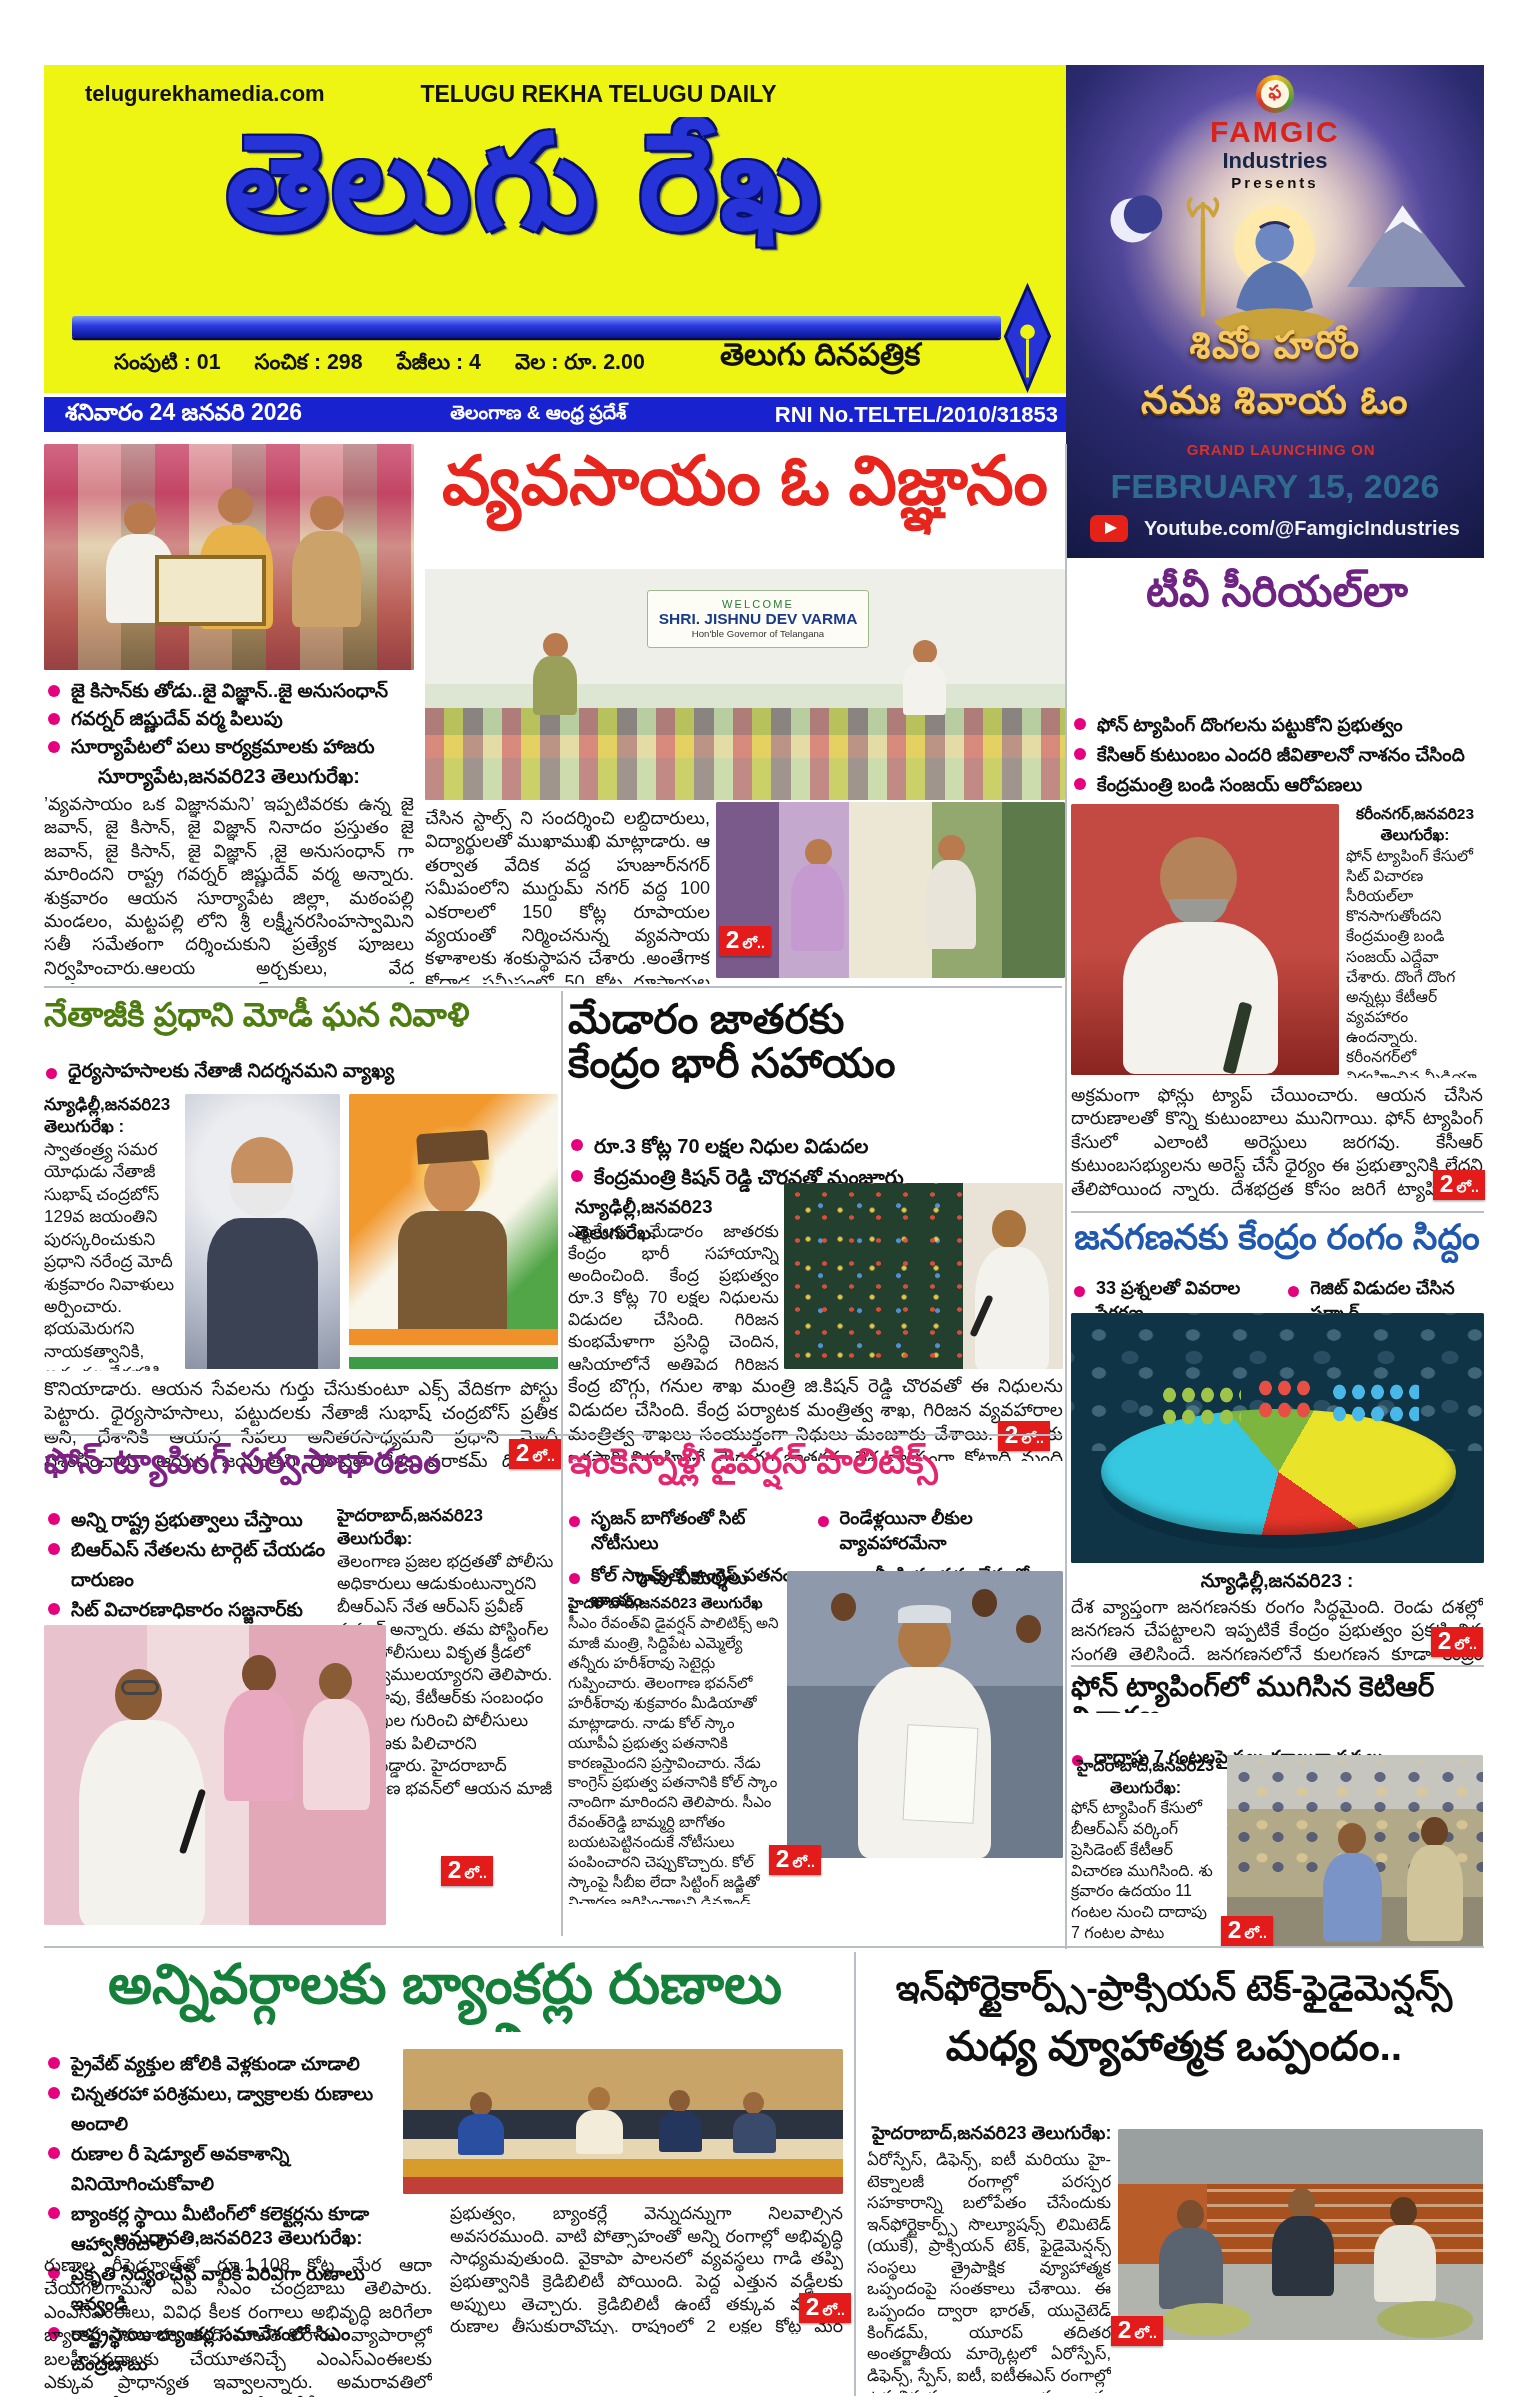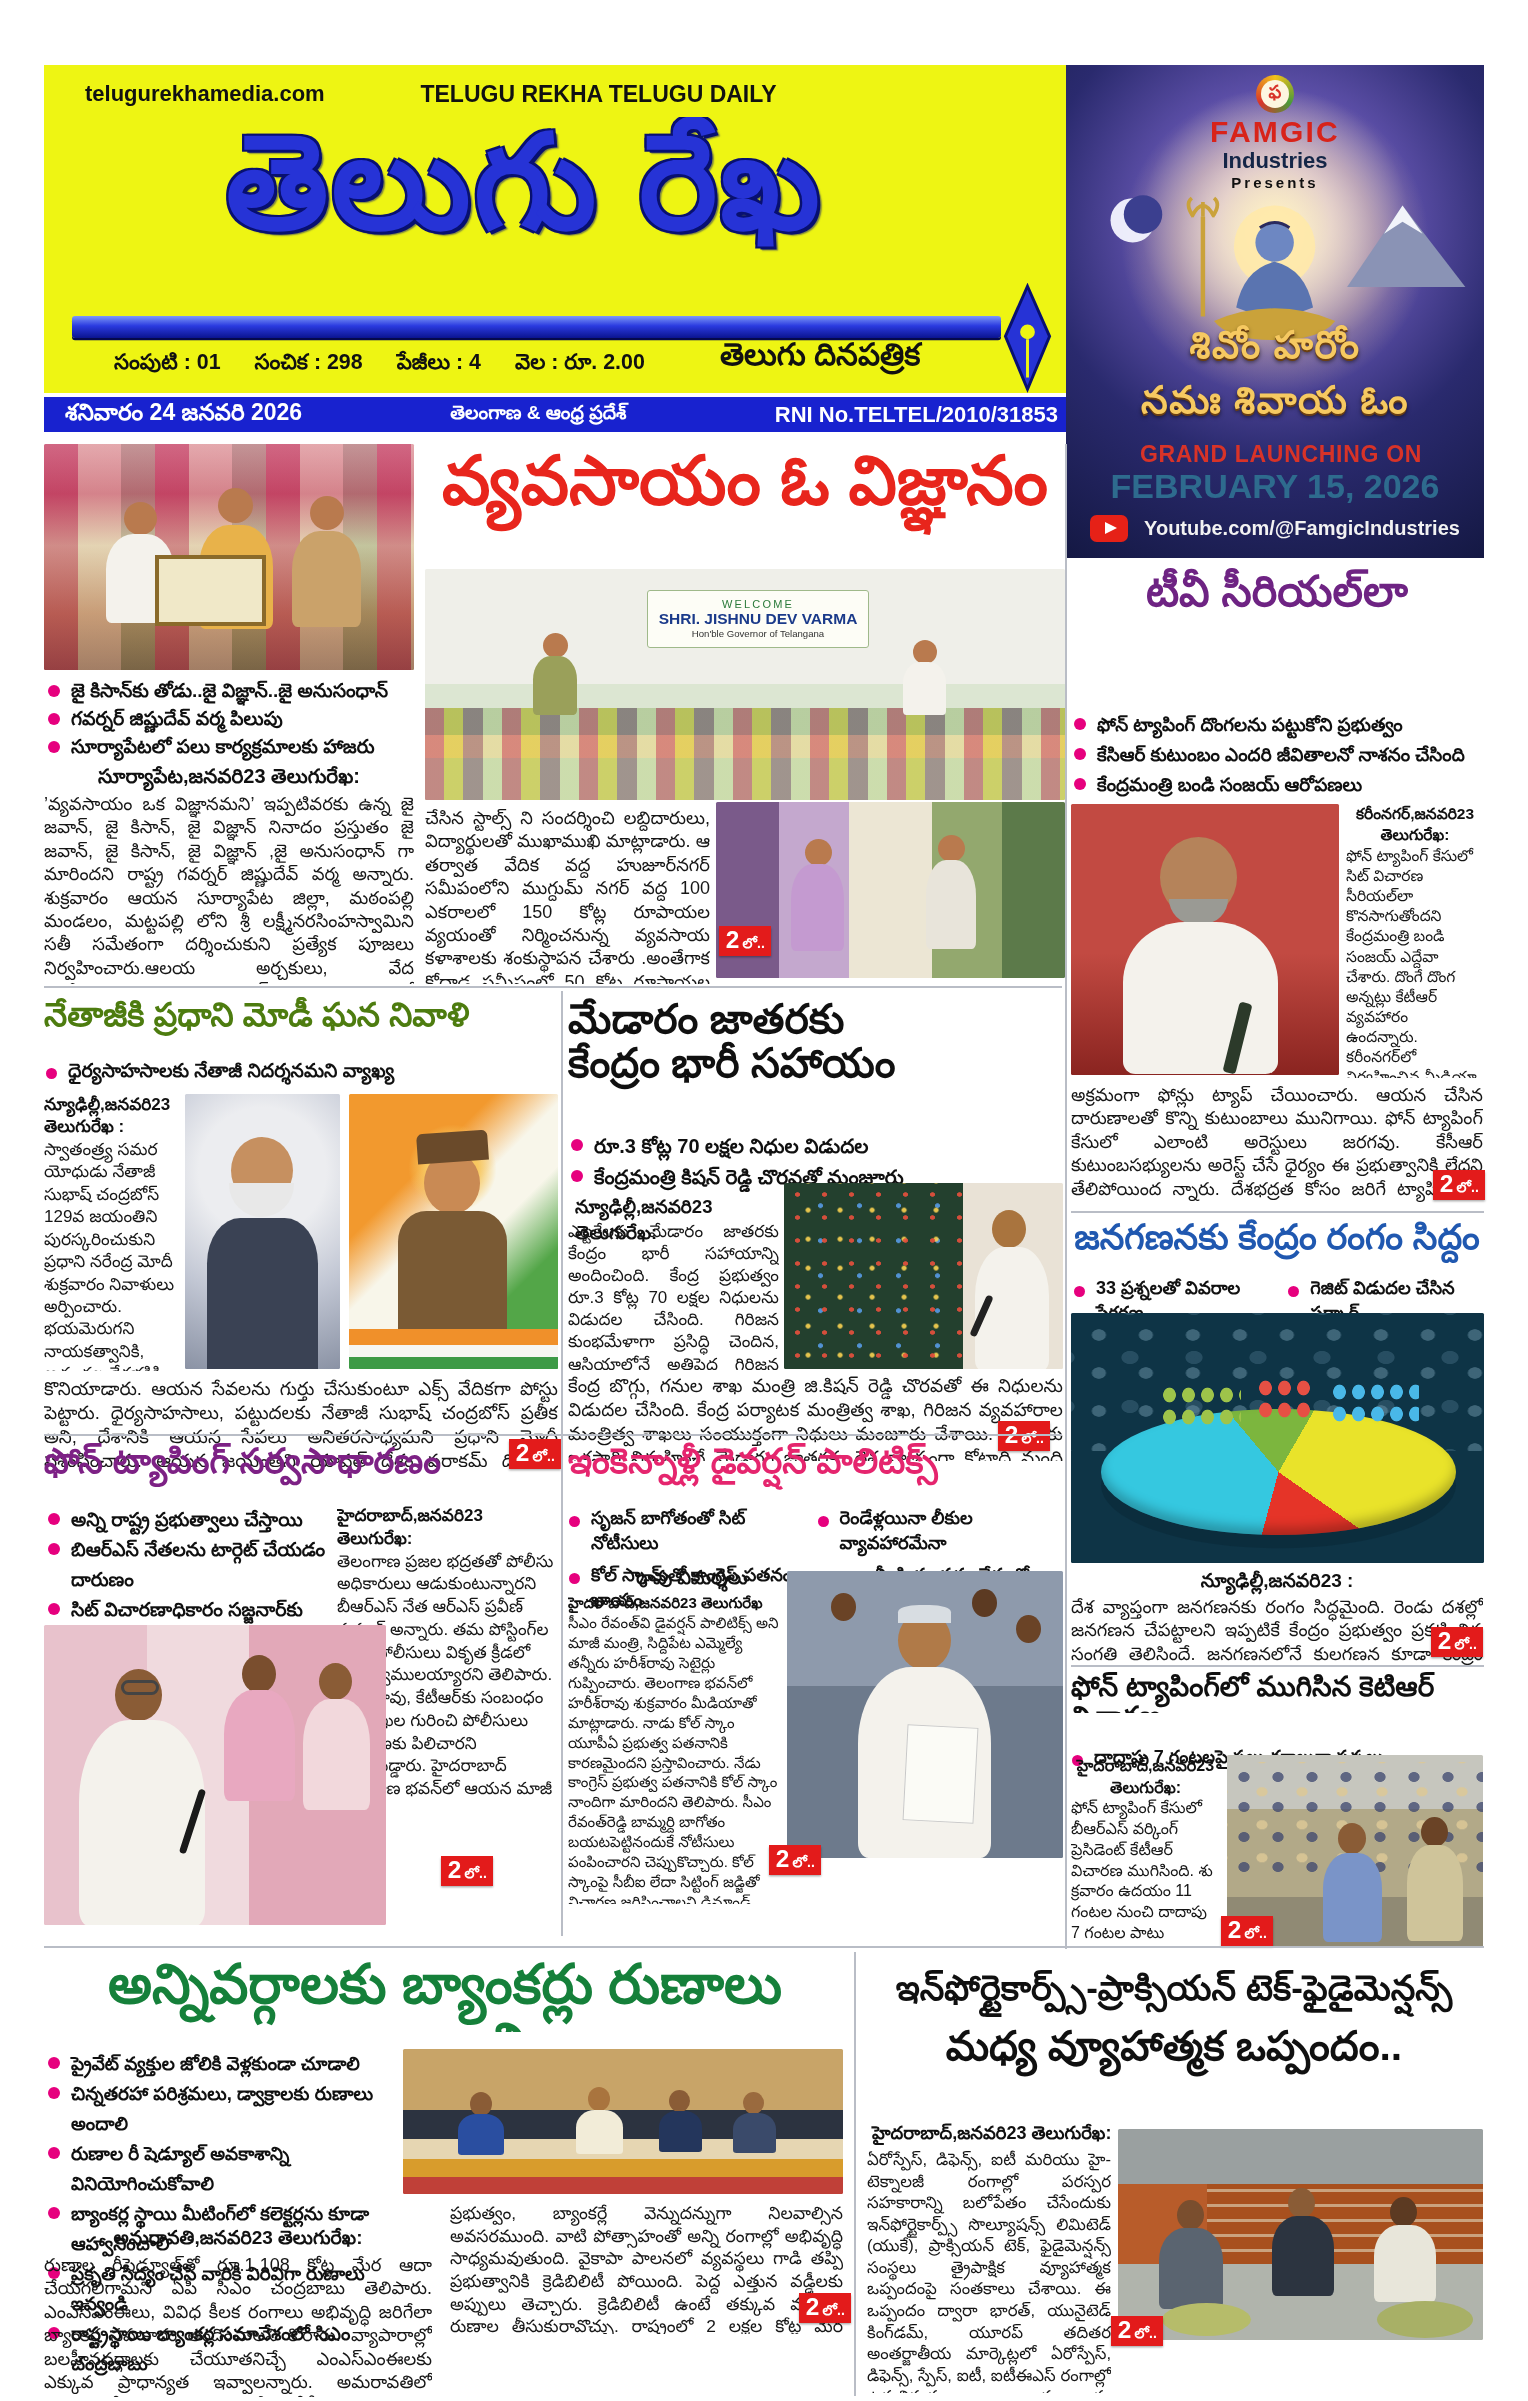--- a/index.html
+++ b/index.html
@@ -111,21 +111,21 @@
       <line x1="185" y1="55" x2="185" y2="190" stroke="#caa23a" stroke-width="6"></line>
       <path d="M170 55 Q185 25 200 55 M185 55 L185 35 M172 55 Q160 38 170 30 M198 55 Q210 38 200 30" stroke="#caa23a" stroke-width="5" fill="none"></path>
       <circle cx="282" cy="90" r="26" fill="#6d87c2"></circle>
       <path d="M282 116 q-42 10 -52 62 q52 22 104 0 q-10 -52 -52 -62" fill="#5a74b0"></path>
       <path d="M200 196 q82 -34 164 0 q-20 26 -82 26 q-62 0 -82 -26" fill="#caa23a"></path>
       <path d="M262 70 q20 -14 40 0" stroke="#2a2a5e" stroke-width="4" fill="none"></path>
     </svg>
   </div>
   <div class="abs ctr ad-mantra ovh" style="left:0;top:259px;width:100%;font-size:38px;">శివోం హరోం</div>
   <div class="abs ctr ad-mantra ovh" style="left:0;top:314px;width:100%;font-size:38px;">నమః శివాయ ఓం</div>
-  <div class="abs ctr b" style="left:0;top:376px;width:100%;font-size:23px;color:#d83328;letter-spacing:0.7px;padding-left:12px;">GRAND LAUNCHING ON</div>
+  <div class="abs ctr b" style="left:0;top:376px;width:100%;font-size:15px;color:#d83328;letter-spacing:0.7px;padding-left:12px;">GRAND LAUNCHING ON</div>
   <div class="abs ctr b" style="left:0;top:402px;width:100%;font-size:34px;color:#2e6b8e;">FEBRUARY 15, 2026</div>
   <div class="abs yt-pill" style="left:0;top:450px;width:100%;">
     <span class="yt-btn"></span>
     <span class="b" style="font-size:20px;color:#f2f2f2;">Youtube.com/@FamgicIndustries</span>
   </div>
 </div>
 
 <div class="abs hl ctr ovh" style="left:425px;top:444px;width:640px;height:122px;font-size:68px;color:#e8251c;">వ్యవసాయం ఓ విజ్ఞానం</div>
 
 <div class="photo" style="left:44px;top:444px;width:370px;height:226px;background:linear-gradient(180deg,#d98ca0 0%,#c2556e 22%,#d8c9a8 45%,#b07a52 75%,#7a4e38 100%);">

